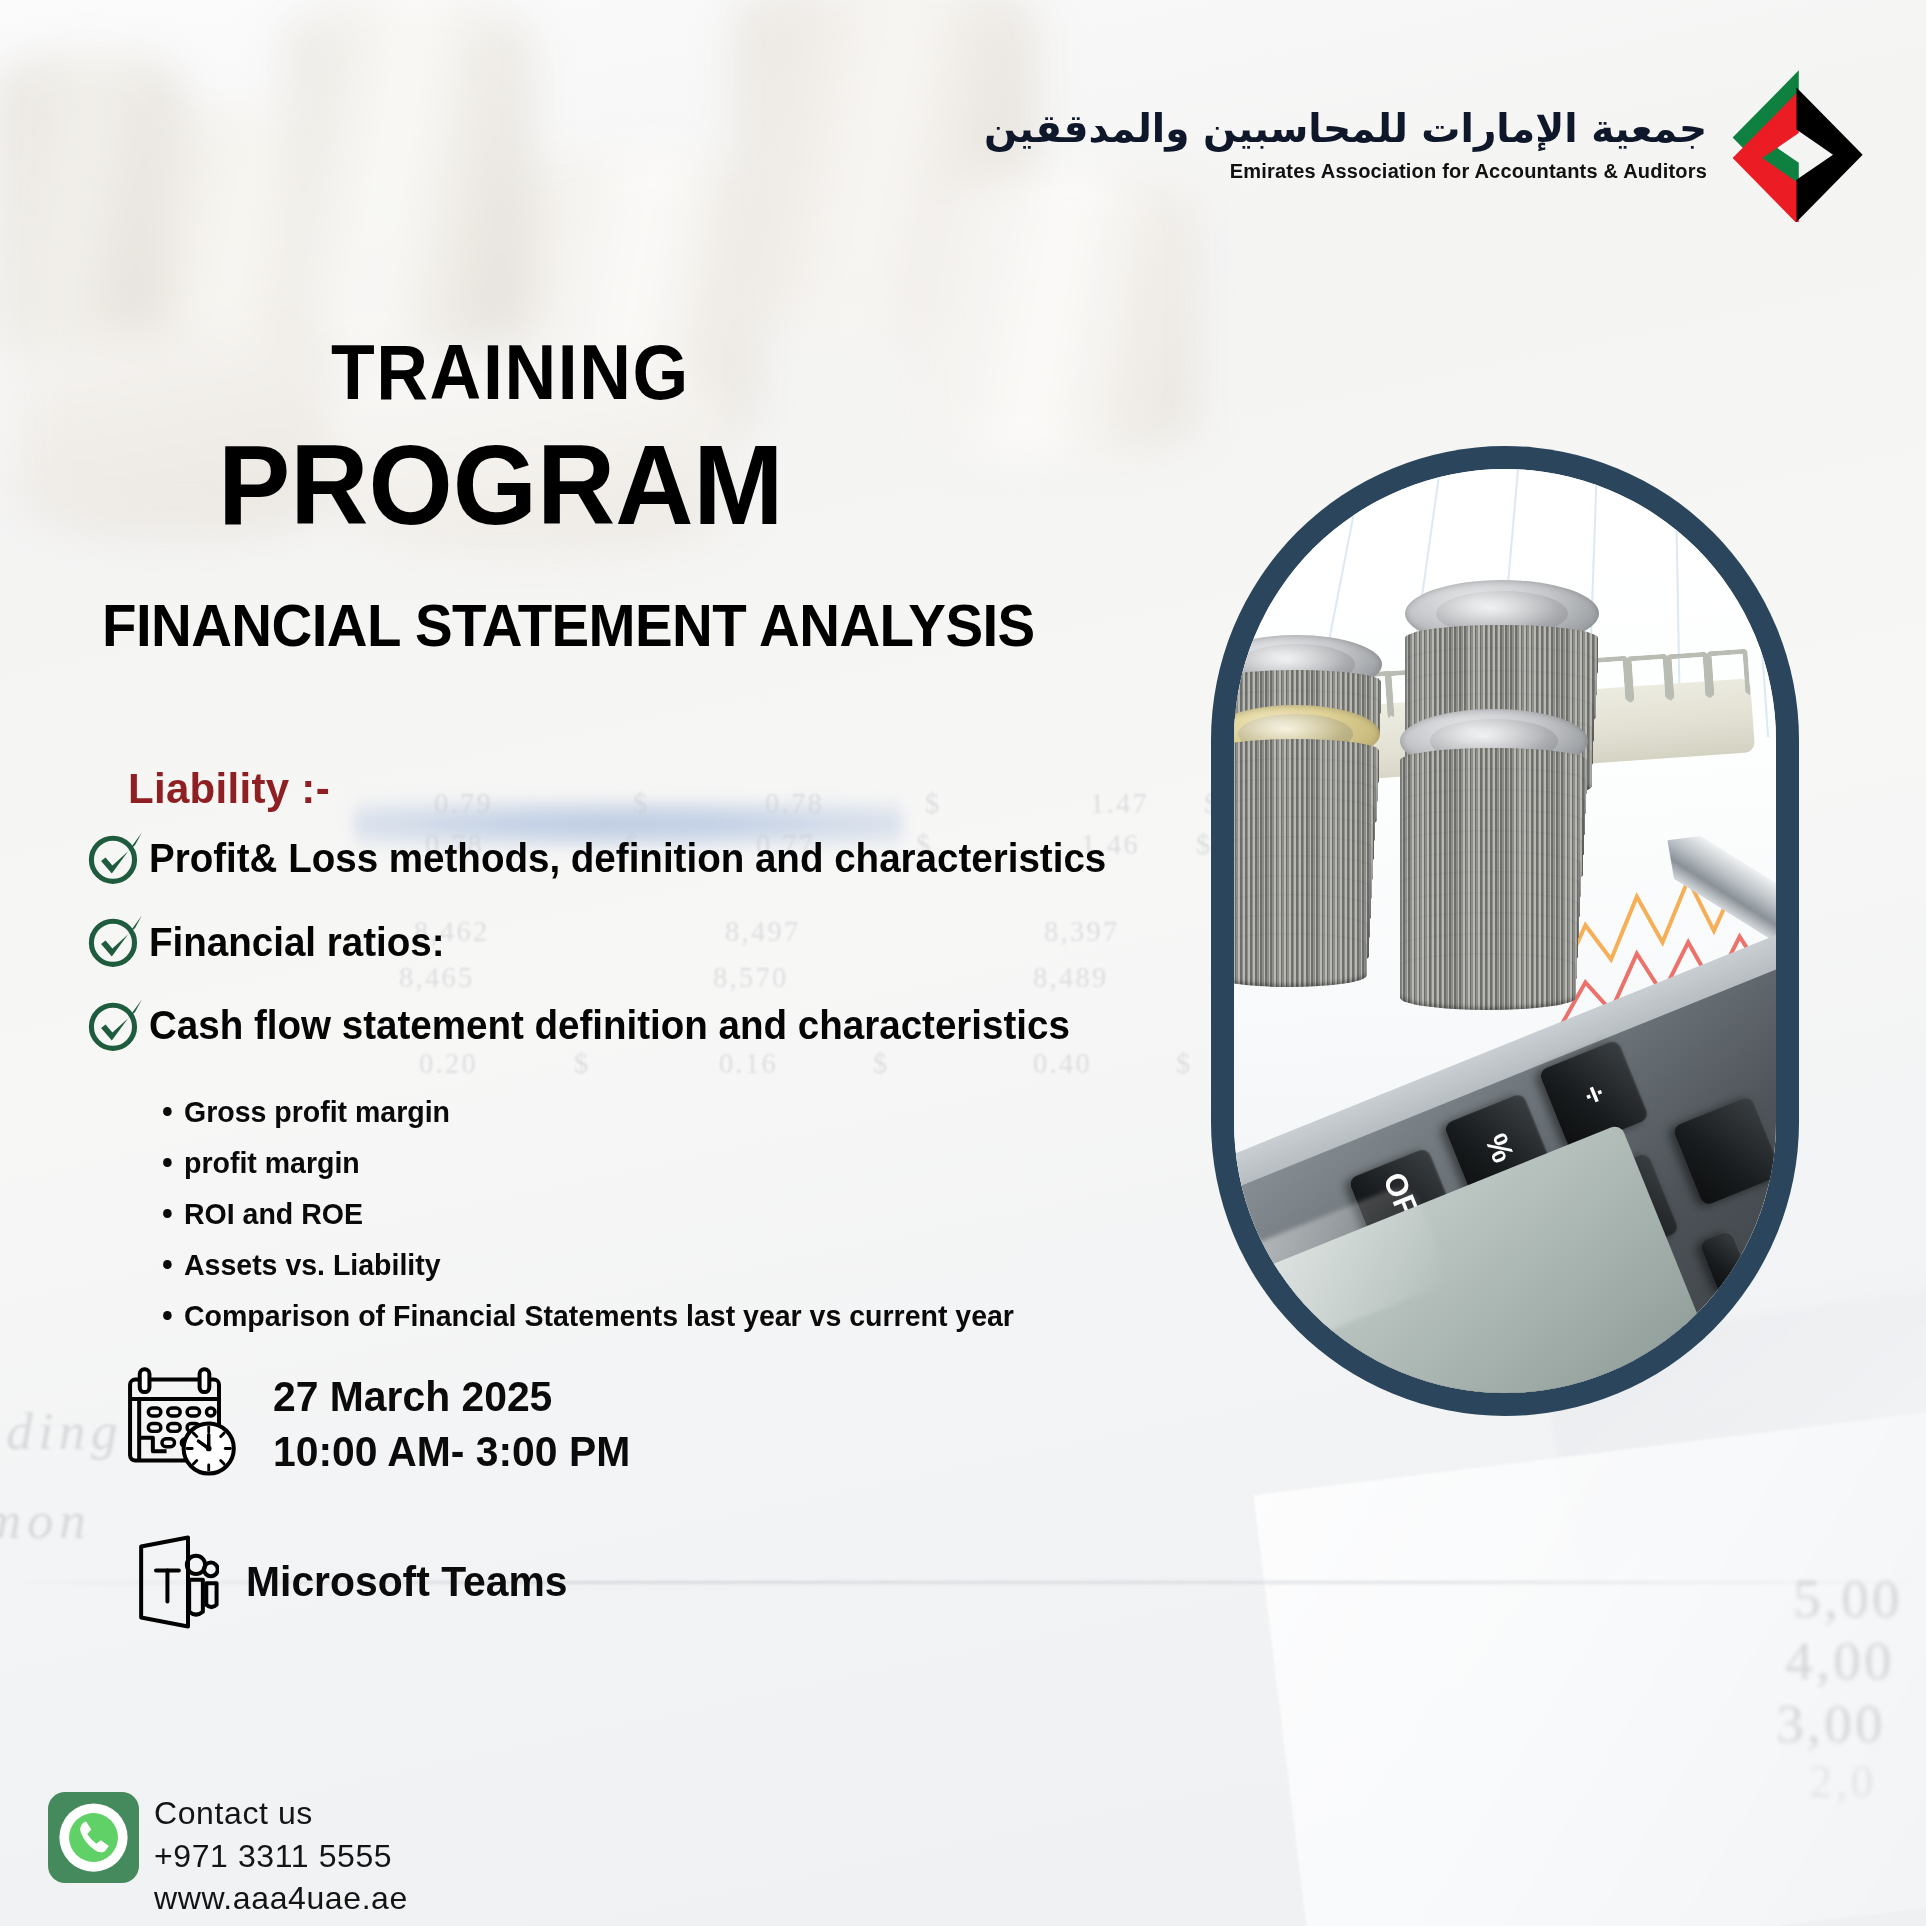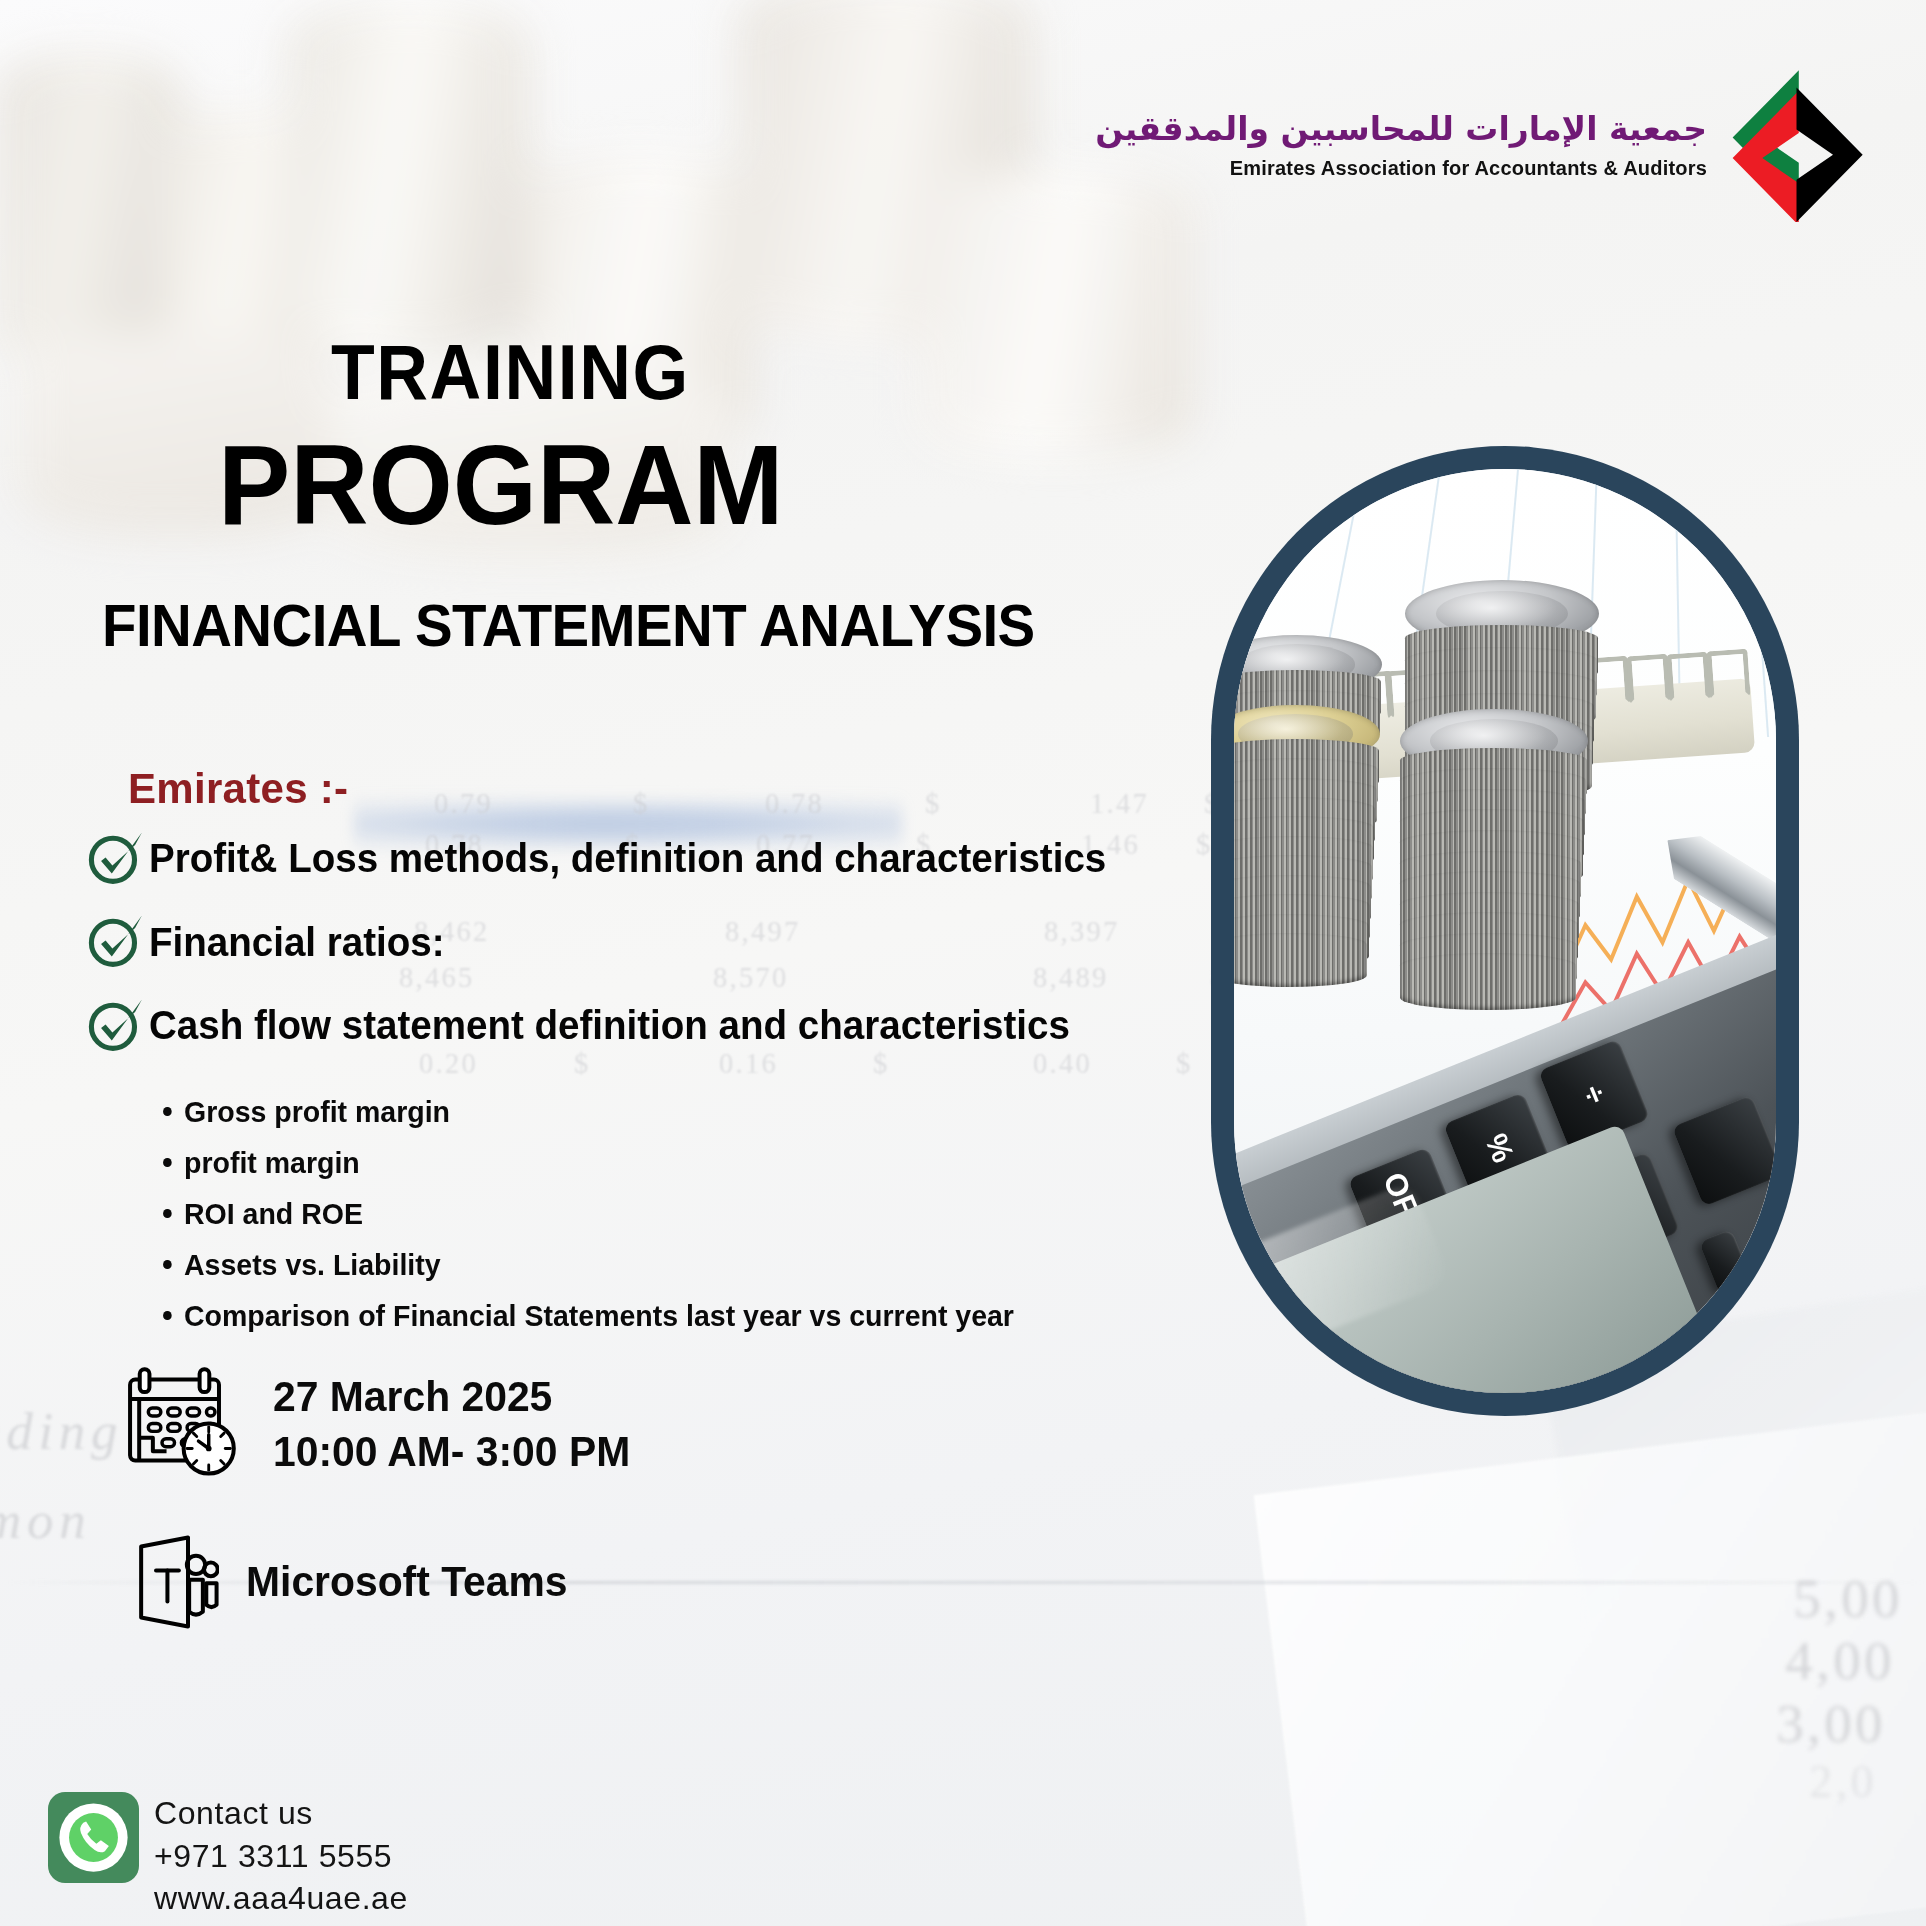--- a/index.html
+++ b/index.html
@@ -69,21 +69,21 @@
     position:absolute;right:-148px;top:1307px;width:514px;height:297px;
     background:linear-gradient(150deg,#e9ebee,#f7f8f9);
     transform:rotate(-9deg);filter:blur(3.4px);opacity:.75;
   }
 
   
   .logo-wrap{position:absolute;right:54px;top:68px;display:flex;align-items:center;gap:22px;}
   .logo-text{text-align:right;}
   .logo-ar{
     font-family:"DejaVu Sans", sans-serif;font-weight:bold;
-    font-size:33px;color:#701a75;line-height:1.15;direction:rtl;letter-spacing:0px;white-space:nowrap;
+    font-size:39px;color:#0f172a;line-height:1.15;direction:rtl;letter-spacing:0px;white-space:nowrap;
   }
   .logo-en{
     font-family:"Liberation Sans", sans-serif;font-weight:bold;
     font-size:20px;color:#111;margin-top:9px;letter-spacing:0.2px;white-space:nowrap;
   }
   .logo-mark{position:relative;width:143px;height:154px;flex:0 0 auto;}
   .logo-mark svg{display:block;width:143px;height:154px;}
 
   
   .h-training{
@@ -313,21 +313,21 @@
         <polygon points="122,118 122,192 58,236 122,280 122,354 6,236" fill="#ec1c24" transform="translate(0,-78)"></polygon>
         <polygon points="118,62 118,136 182,180 118,224 118,298 234,180" fill="#000000" transform="translate(0,-28)"></polygon>
       </svg>
     </div>
   </div>
 
   <div class="h-training">TRAINING</div>
   <div class="h-program">PROGRAM</div>
   <div class="h-subject">FINANCIAL STATEMENT ANALYSIS</div>
 
-  <div class="outlines-title">Emirates :-</div>
+  <div class="outlines-title">Liability :-</div>
 
   <div class="checklist">
     <div class="check-row">
       <span class="check-icon">
         <svg viewBox="0 0 110 104" xmlns="http://www.w3.org/2000/svg">
           <circle cx="47" cy="56" r="38" fill="none" stroke="#1f5c3d" stroke-width="9"></circle>
           <path d="M26 58 L45 80 L98 8 L86 30 L46 66 L34 52 Z" fill="#1f5c3d"></path>
         </svg>
       </span>
       <span class="check-label">Profit&amp; Loss methods, definition and characteristics</span>

